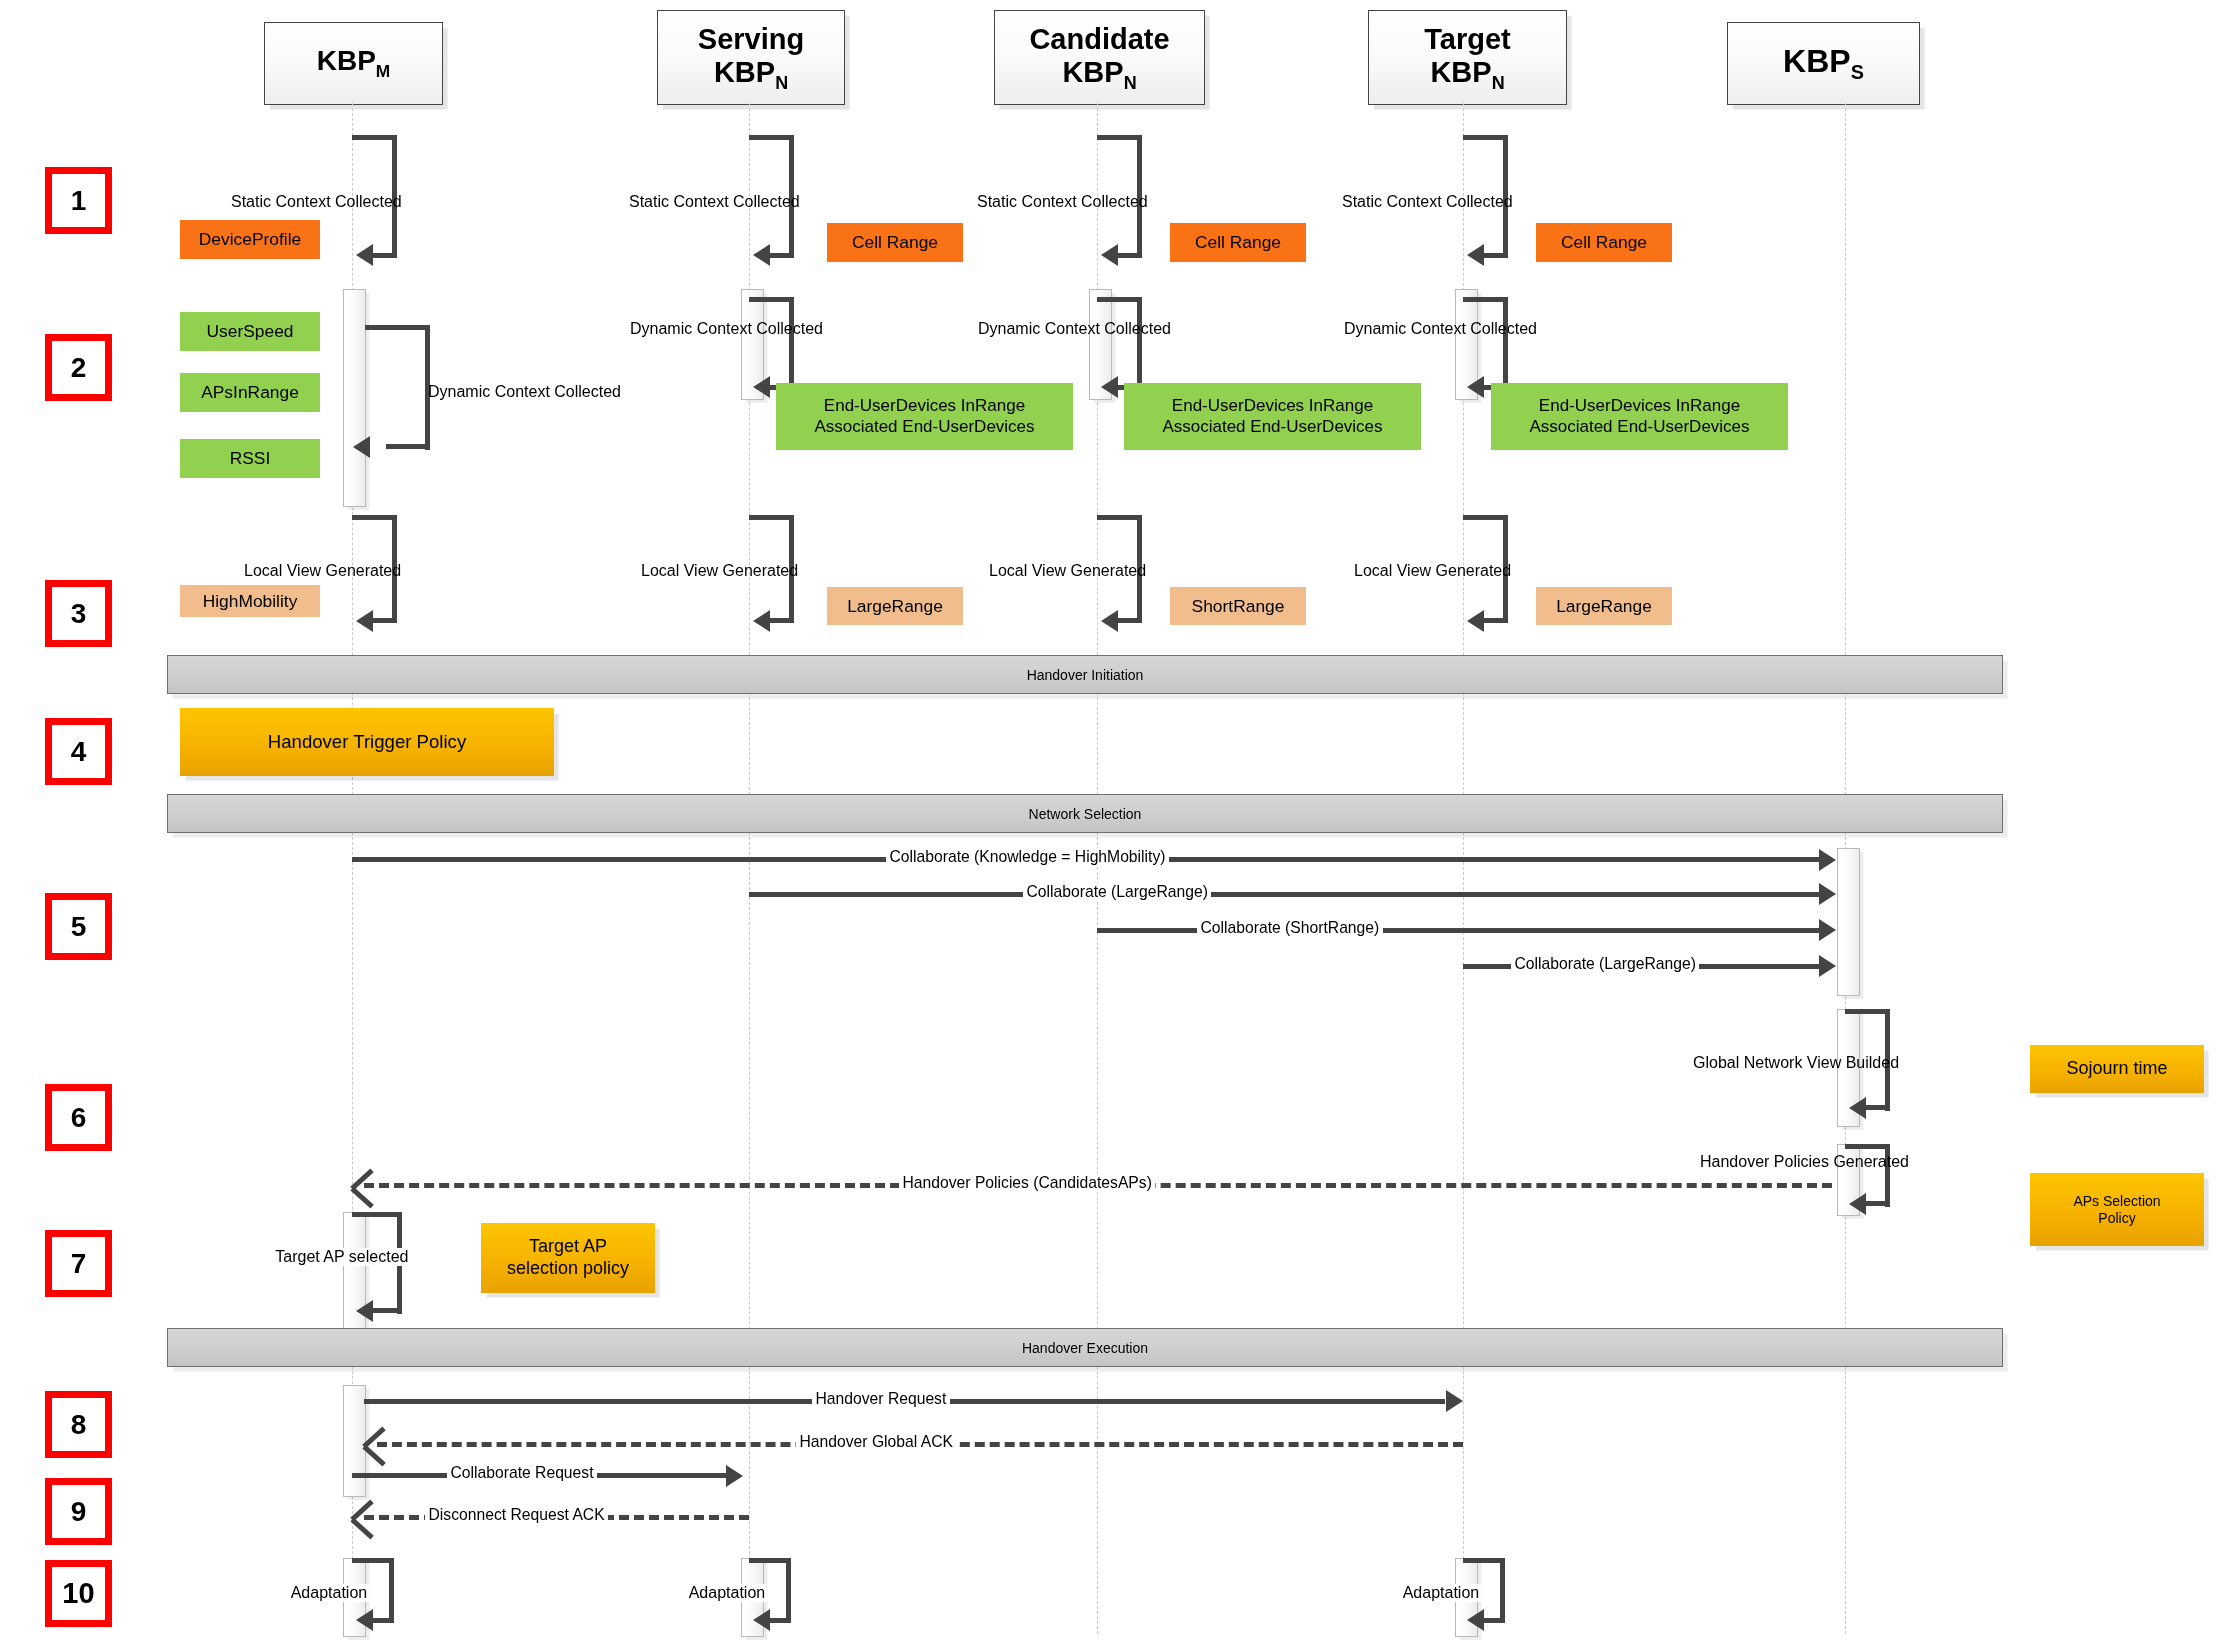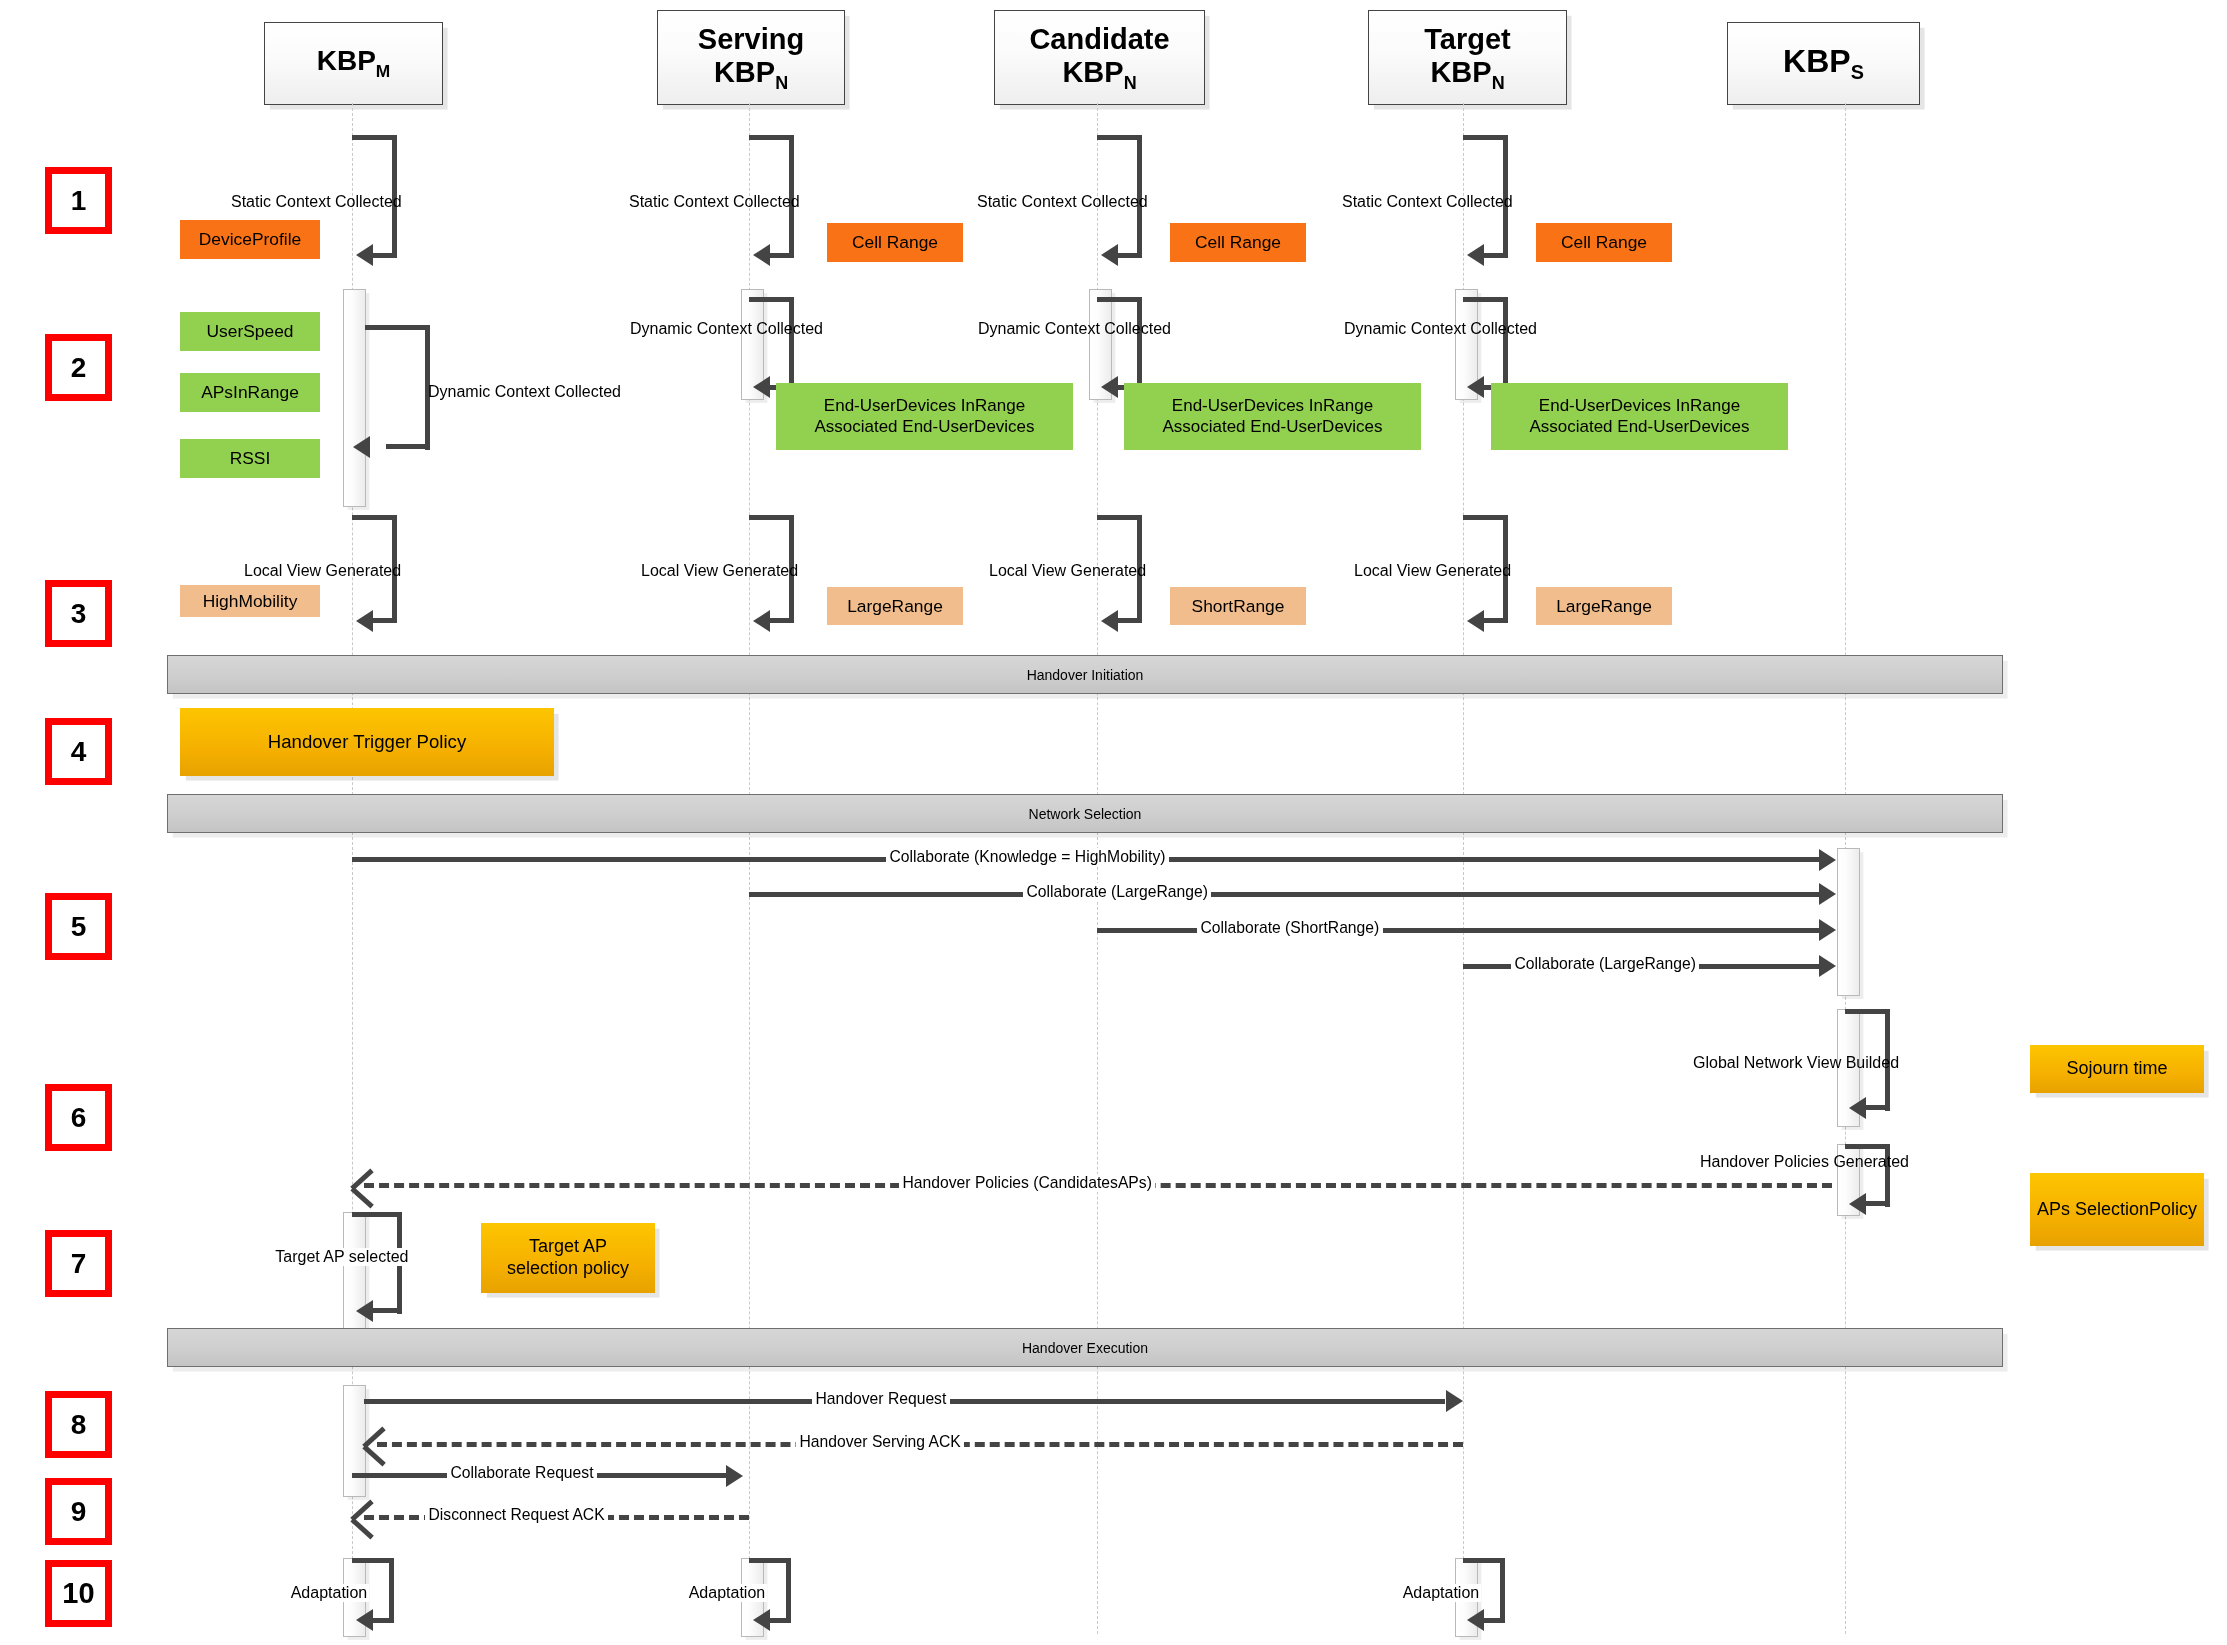--- a/index.html
+++ b/index.html
@@ -340,21 +340,21 @@
   <div class="note amber" style="left:2030px;top:1045px;width:174px;height:48px;font-size:18px;">Sojourn time</div>
 
   <div class="act" style="left:1837px;top:1144px;width:21px;height:70px;"></div>
   <div class="selfcall" style="left:1845px;top:1144px;width:45px;height:63px;">
     <div class="top" style="width:45px;"></div>
     <div class="right" style="right:0;top:0;height:63px;"></div>
     <div class="bot" style="left:21px;top:57px;width:24px;"></div>
     <div class="arrow-l" style="left:3.5px;top:49px;"></div>
   </div>
   <div class="txt" style="left:1700px;top:1153px;">Handover Policies Generated</div>
-  <div class="note amber" style="left:2030px;top:1173px;width:174px;height:73px;font-size:18px;flex-direction:row;">
+  <div class="note amber" style="left:2030px;top:1173px;width:174px;height:73px;font-size:14px;flex-direction:column;">
     <span>APs Selection</span>
     <span>Policy</span>
   </div>
 
   <div class="msg-dash" style="left:364px;top:1183px;width:1468px;"></div>
   <div class="openhead-l" style="left:352px;top:1186px;"></div>
   <div class="msg-label" style="left:899px;top:1174px;">Handover Policies (CandidatesAPs)</div>
 
   <div class="act" style="left:343px;top:1212px;width:21px;height:116px;"></div>
   <div class="selfcall" style="left:352px;top:1212px;width:50px;height:102px;">
@@ -374,21 +374,21 @@
   </div>
 
   <div class="act" style="left:343px;top:1385px;width:21px;height:110px;"></div>
 
   <div class="msg-solid" style="left:364px;top:1399px;width:1081px;"></div>
   <div class="arrow-r" style="left:1446px;top:1390px;"></div>
   <div class="msg-label" style="left:812px;top:1390px;">Handover Request</div>
 
   <div class="msg-dash" style="left:377px;top:1442px;width:1086px;"></div>
   <div class="openhead-l" style="left:364px;top:1444px;"></div>
-  <div class="msg-label" style="left:796px;top:1433px;">Handover Serving ACK</div>
+  <div class="msg-label" style="left:796px;top:1433px;">Handover Global ACK</div>
 
   <div class="msg-solid" style="left:352px;top:1473px;width:375px;"></div>
   <div class="arrow-r" style="left:726px;top:1465px;"></div>
   <div class="msg-label" style="left:447px;top:1464px;">Collaborate Request</div>
 
   <div class="msg-dash" style="left:364px;top:1515px;width:385px;"></div>
   <div class="openhead-l" style="left:352px;top:1517px;"></div>
   <div class="msg-label" style="left:425px;top:1506px;">Disconnect Request ACK</div>
 
   <div class="act" style="left:343px;top:1558px;width:21px;height:77px;"></div>

